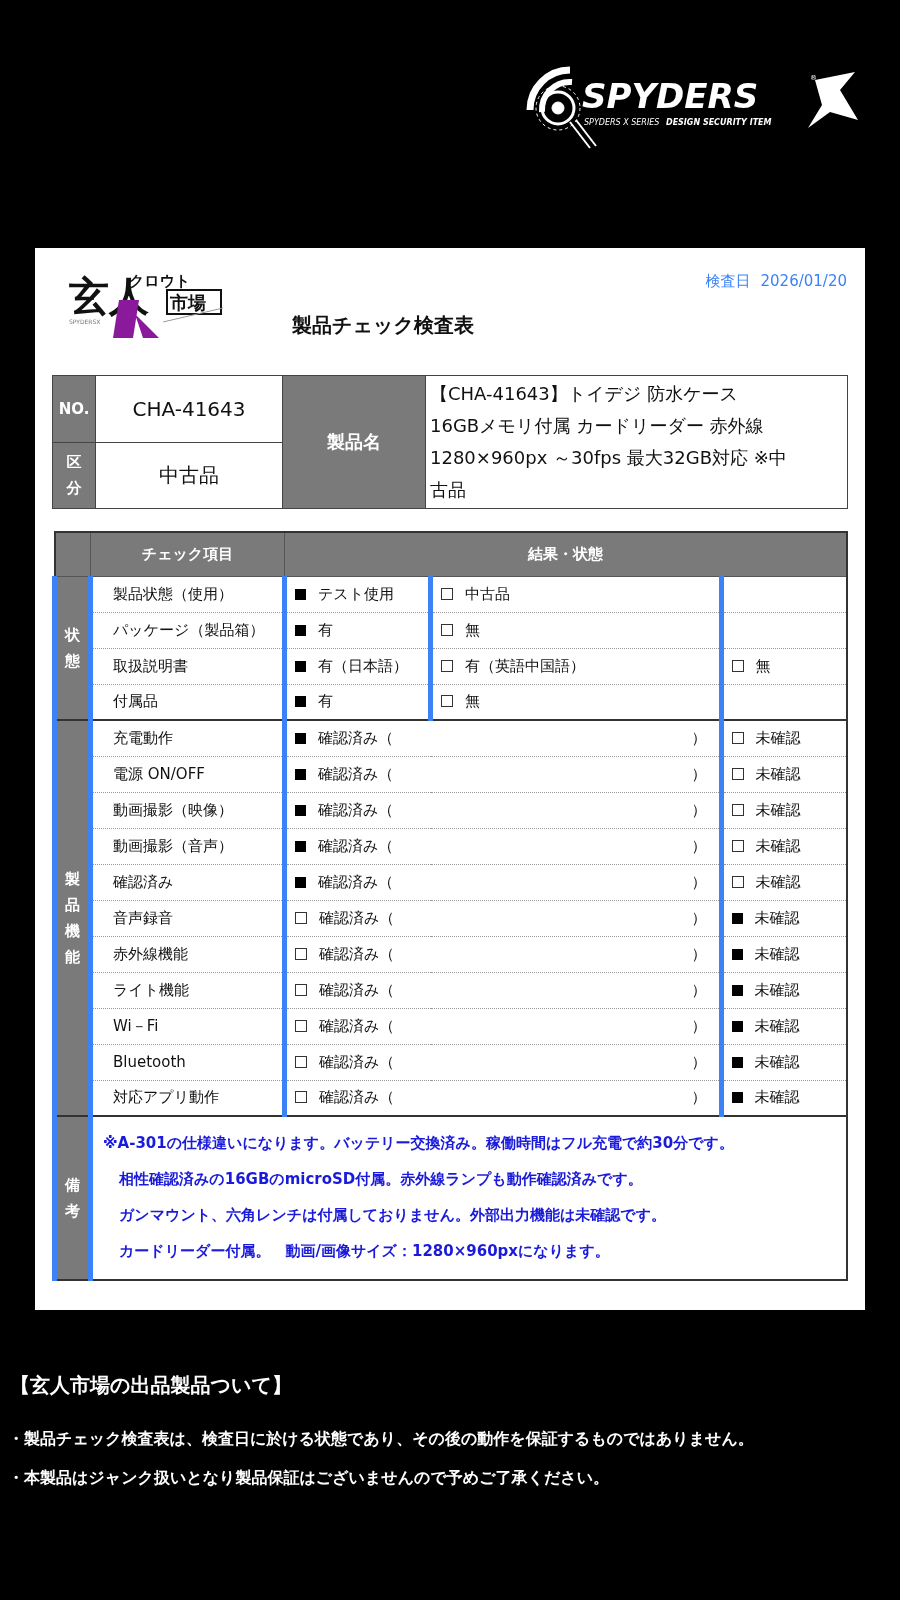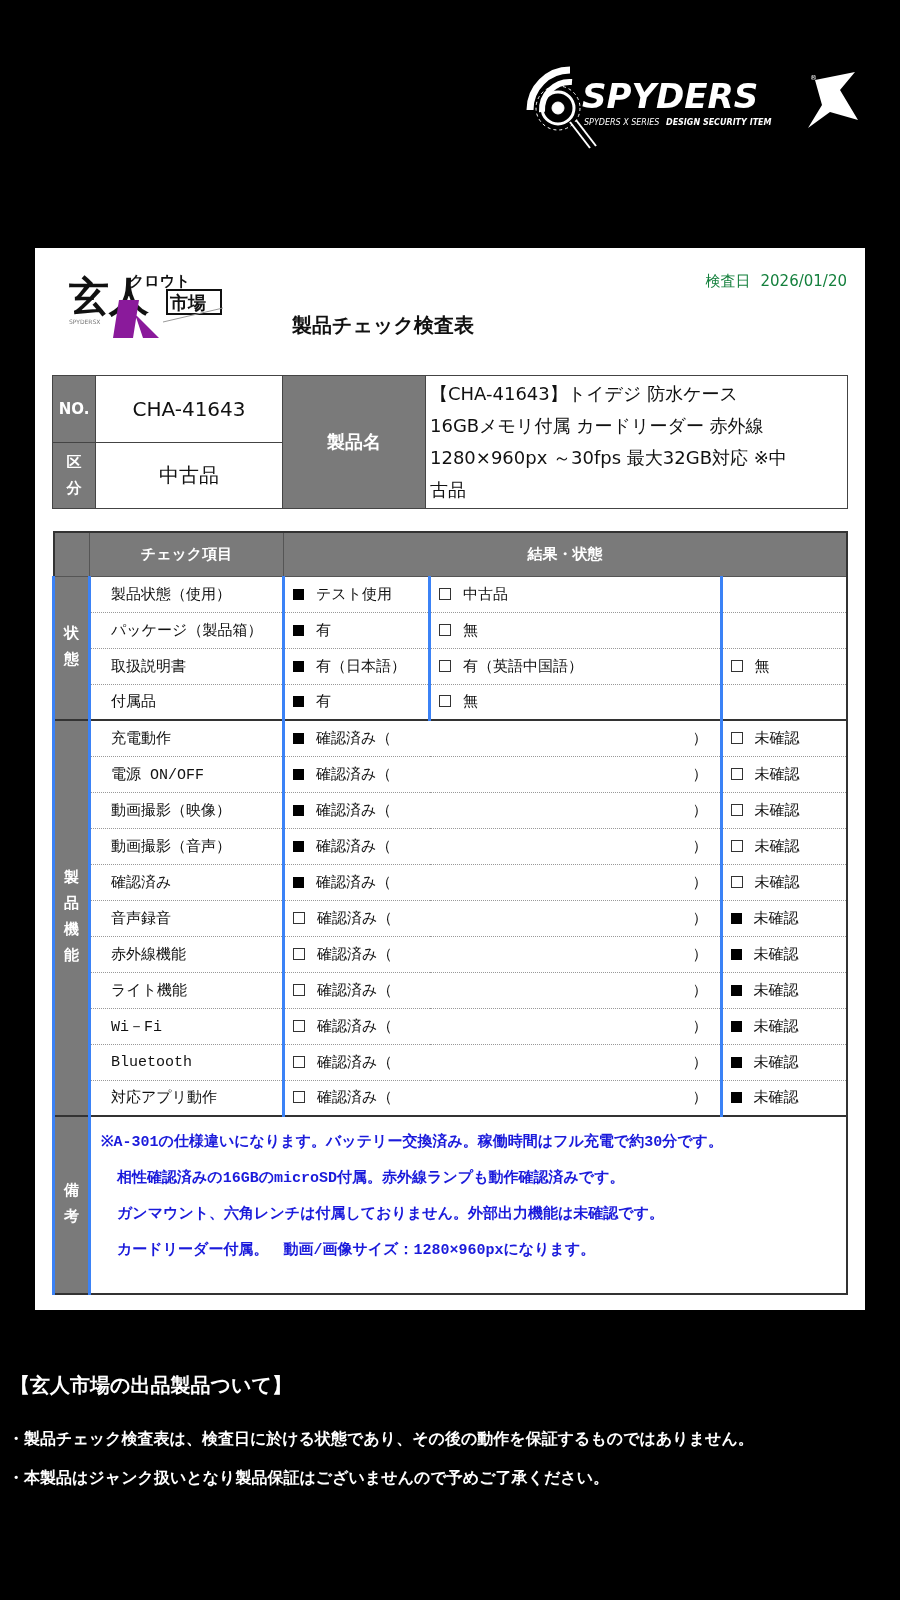--- a/index.html
+++ b/index.html
@@ -7,51 +7,51 @@
   body { font-family: "DejaVu Sans", "Liberation Sans", sans-serif; position: relative; }
 
   .brand { position: absolute; left: 510px; top: 50px; width: 360px; height: 100px; }
   .brand svg { width: 100%; height: 100%; }
 
   .sheet { position: absolute; left: 35px; top: 248px; width: 830px; height: 1062px; background: #fff; }
 
   .logo { position: absolute; left: 28px; top: 16px; width: 170px; height: 78px; }
   .logo svg { width: 100%; height: 100%; }
   .doc-title { position: absolute; left: 257px; top: 64px; font-size: 20px; font-weight: bold; color: #111; }
-  .insp { position: absolute; right: 18px; top: 24px; font-size: 15px; color: #15803d; }
+  .insp { position: absolute; right: 18px; top: 24px; font-size: 15px; color: #3b82f6; }
   .insp span + span { margin-left: 10px; }
 
   table { border-collapse: collapse; position: absolute; }
   td, th { font-size: 15px; color: #111; }
 
   
   .info { left: 17px; top: 127px; width: 796px; border: 1.5px solid #333; }
   .info td { border: 1px solid #444; }
   .gray { background: #7a7a7a; color: #fff !important; font-weight: bold; text-align: center; }
   .info .lbl { width: 43px; font-size: 15px; }
   .info .val { width: 187px; text-align: center; font-size: 20px; }
   .info .pnl { width: 143px; font-size: 18px; }
   .info .pname { padding: 2px 4px; font-size: 18px; line-height: 32px; }
   .vert { display: flex; flex-direction: column; align-items: center; line-height: 26px; }
 
   
   .chk { left: 17px; top: 283px; width: 796px; border: 2px solid #333; }
   .chk th { background: #7a7a7a; color: #ffffff; height: 44px; font-size: 15px; font-weight: bold; border: 1px solid #555; }
-  .chk td { height: 36px; border-left: 3px solid #3b82f6; border-right: 1px solid #777; border-bottom: 1px dotted #999; padding-left: 8px; font-family: Liberation Mono, monospace; }
+  .chk td { height: 36px; border-left: 5px solid #3b82f6; border-right: 1px solid #777; border-bottom: 1px dotted #999; padding-left: 8px; }
   .chk td.side { width: 36px; padding: 0; background: #7a7a7a; color: #fff; font-weight: bold; text-align: center; border-bottom: 2px solid #333; vertical-align: middle; }
   .chk td.item { width: 194px; padding-left: 20px; }
   .chk tr.sep td { border-bottom: 2px solid #333; }
   .chk .colA { width: 146px; }
   .chk .colC { width: 126px; }
   .mark { display: inline-block; width: 11px; height: 11px; margin-right: 12px; vertical-align: -1px; }
   .mark.on { background: #000; }
   .mark.off { border: 1px solid #333; background: #fff; width: 12px; height: 12px; }
   .paren { float: right; margin-right: 12px; }
 
-  .notes td.body { padding: 8px 10px 24px 10px; margin-top: 12px; }
+  .notes td.body { padding: 8px 10px 10px 10px; margin-top: 12px; }
   .note-line { color: #1a1adb; font-weight: bold; font-size: 15px; height: 36px; line-height: 36px; }
   .note-line.ind { padding-left: 16px; }
 
   .footer { position: absolute; left: 0; top: 1372px; width: 900px; color: #fff; }
   .footer h2 { font-size: 20px; font-weight: bold; margin-left: 10px; margin-bottom: 20px; }
   .footer p { font-size: 16px; font-weight: bold; margin-left: 8px; line-height: 39px; }
 </style>
 </head>
 <body>
 

